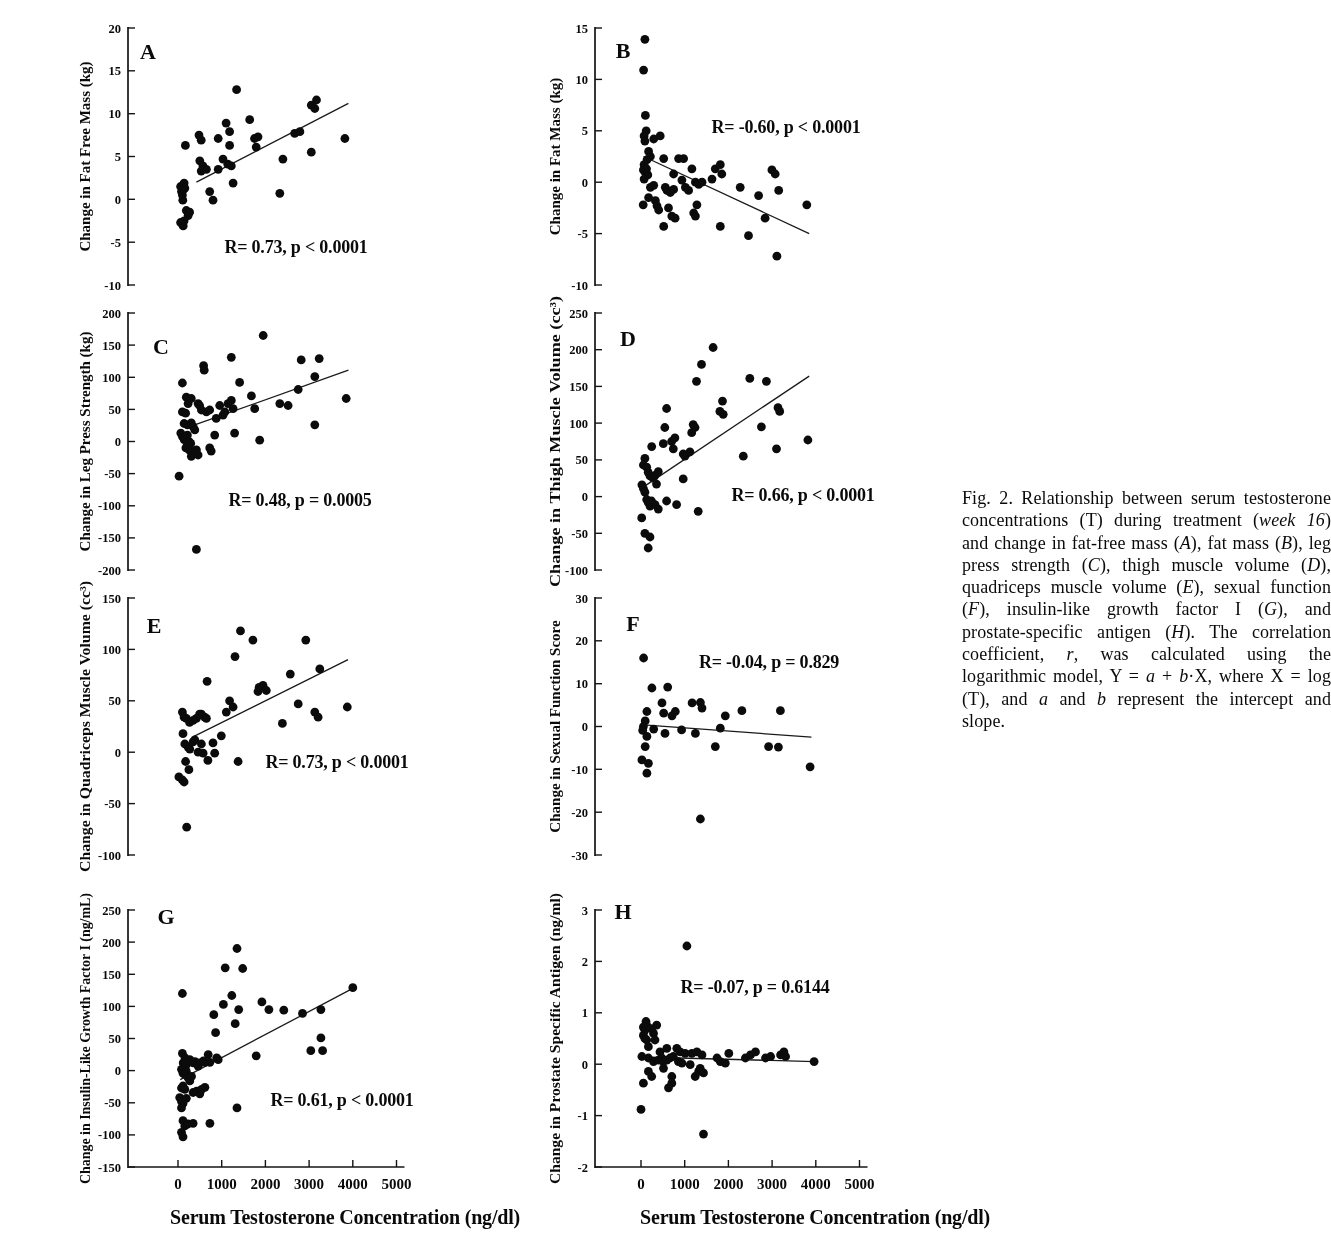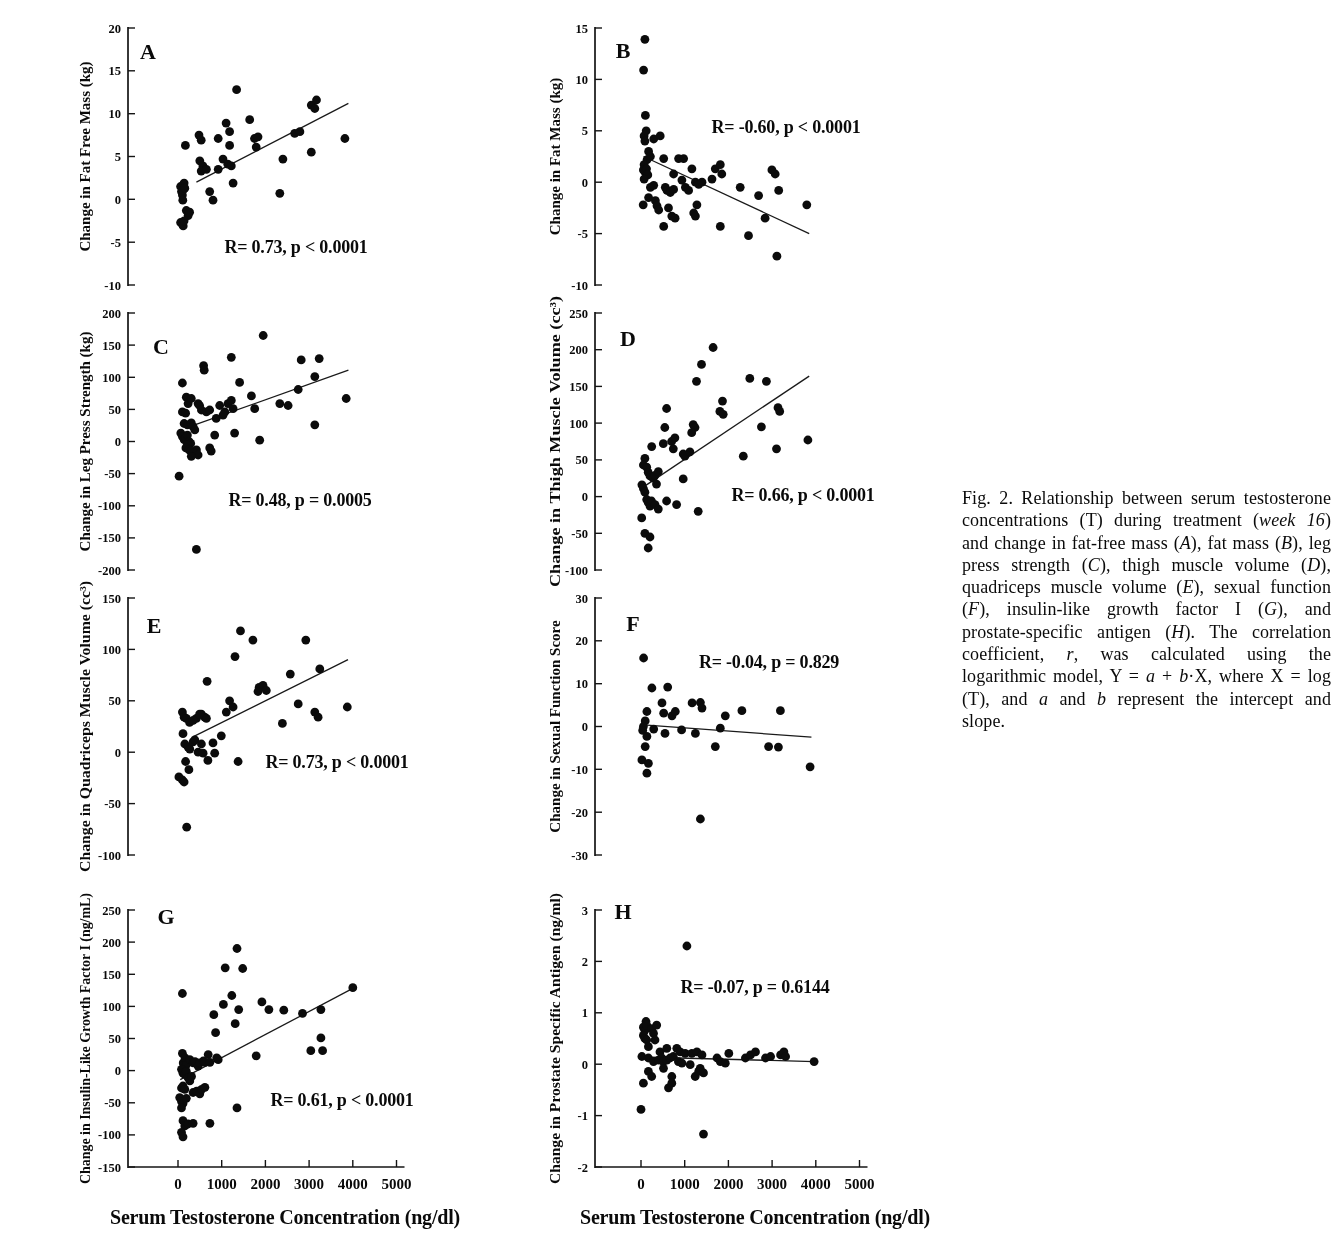--- a/index.html
+++ b/index.html
@@ -13,21 +13,21 @@
   svg .ax{stroke:#141414;stroke-width:1.7;fill:none;}
   svg .tk{stroke:#141414;stroke-width:1.4;fill:none;}
   svg .tr{stroke:#1a1a1a;stroke-width:1.3;fill:none;}
   svg circle{fill:#0b0b0b;}
   svg text{fill:#0a0a0a;}
   svg .ytick{font:bold 12.5px "Liberation Serif",serif;}
   svg .xtick{font:bold 15px "Liberation Serif",serif;}
   svg .ylab{font:bold 15px "Liberation Serif",serif;}
   svg .letter{font:bold 22px "Liberation Serif",serif;}
   svg .stats{font:bold 18px "Liberation Serif",serif;letter-spacing:-0.2px;}
-  .xtitle{position:absolute;width:470px;top:1206px;text-align:center;
+  .xtitle{position:absolute;width:470px;top:1206px;text-align:right;
           font:bold 20px "Liberation Serif",serif;letter-spacing:-0.2px;}
   .xtitle-left{left:50px;}
   .xtitle-right{left:520px;}
   .caption{position:absolute;left:962px;top:487px;width:369px;
            font:18px/22.3px "Liberation Serif",serif;text-align:justify;
            letter-spacing:0.1px;word-spacing:1px;}
   .caption i{}
 </style>
 </head>
 <body>

